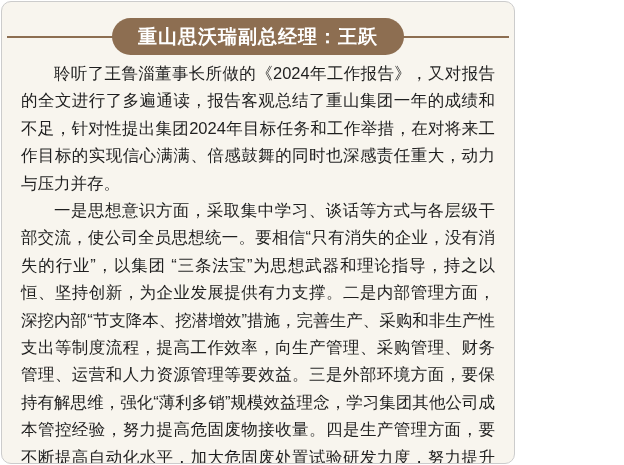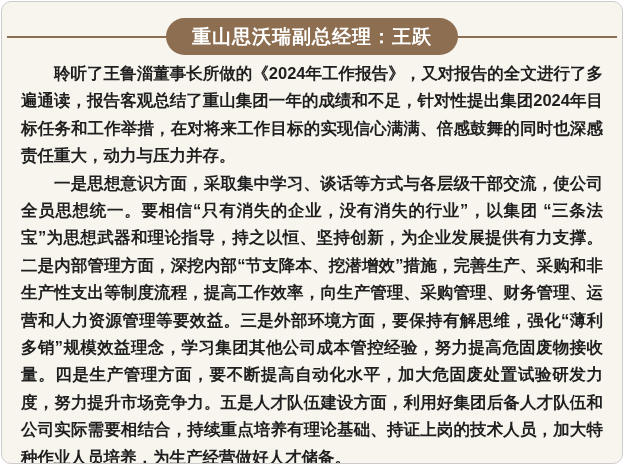--- a/index.html
+++ b/index.html
@@ -10,21 +10,21 @@
     --badge-text: #ffffff;
   }
   * { box-sizing: border-box; margin: 0; padding: 0; }
   html, body {
     width: 624px; height: 465px;
     background: #ffffff;
     font-family: "Liberation Sans", sans-serif;
     overflow: hidden;
   }
   .card {
-    width: 622px; height: 463px;
+    width: 514px; height: 463px;
     margin: 1px;
     background: var(--card-bg);
     border: 1px solid var(--border);
     border-radius: 10px;
     padding: 0 0 10px 0;
     overflow: hidden;
   }
   .header {
     position: relative;
     height: 54px;
@@ -53,21 +53,20 @@
   .body {
     padding: 4px 19px 0 19px;
     color: var(--text);
     font-size: 16.5px;
     line-height: 27.4px;
     text-align: justify;
   }
   .body p {
     text-indent: 2em;
     margin: 0;
-    font-weight: bold;
   }
 </style>
 </head>
 <body>
 
 <div class="card">
   <div class="header">
     <div class="rule"></div>
     <div class="badge">
       <span>重山思沃瑞副总经理：王跃</span>

